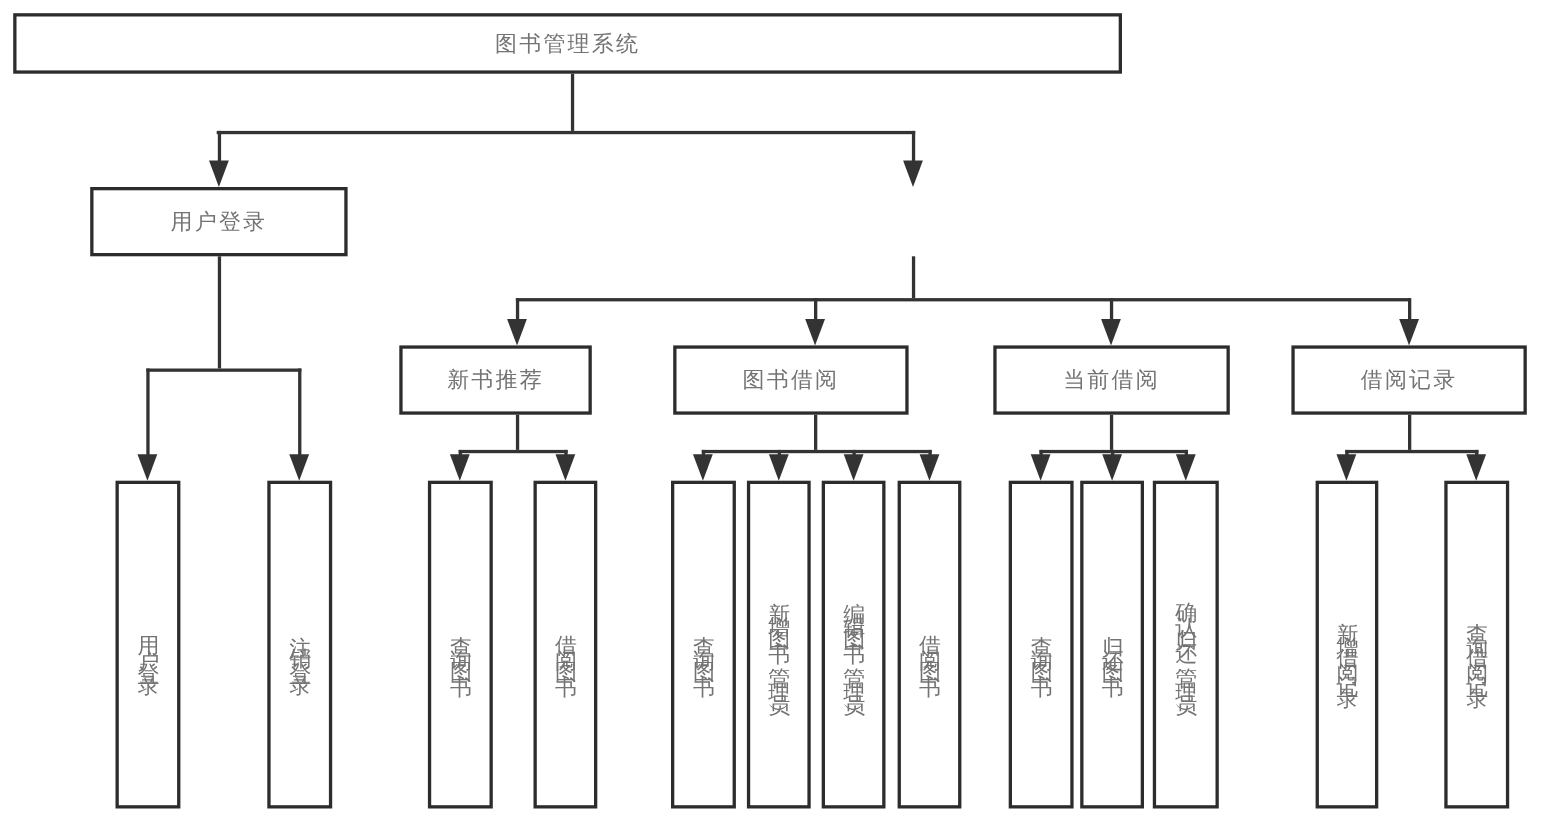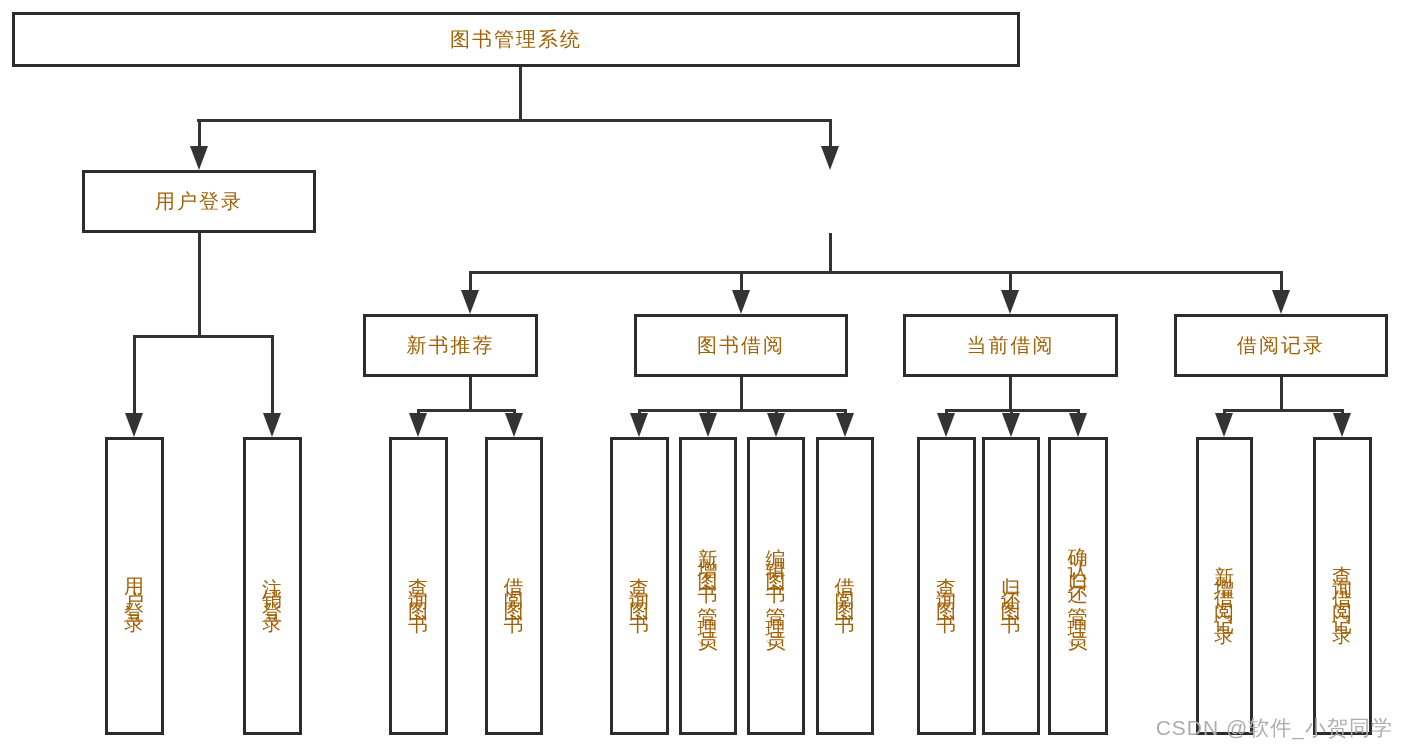--- a/index.html
+++ b/index.html
@@ -12,21 +12,21 @@
     overflow: hidden;
   }
   .box {
     position: absolute;
     box-sizing: border-box;
     border: 3px solid #2c2c2c;
     background: #ffffff;
     display: flex;
     align-items: center;
     justify-content: center;
-    color: #a16207;
+    color: #737373;
   }
   .hlabel {
     font-size: 20px;
     letter-spacing: 2px;
     white-space: nowrap;
   }
   .vlabel {
     display: block;
     writing-mode: vertical-rl;
     text-orientation: mixed;
@@ -90,21 +90,21 @@
   <div class="vline" style="left:740px; top:271px; height:21px;"></div>
   <div class="arrowhead" style="left:732px; top:290px;"></div>
   <div class="vline" style="left:1009px; top:271px; height:21px;"></div>
   <div class="arrowhead" style="left:1001px; top:290px;"></div>
   <div class="vline" style="left:1280px; top:271px; height:21px;"></div>
   <div class="arrowhead" style="left:1272px; top:290px;"></div>
 
   <div class="box" style="left:363px; top:314px; width:175px; height:63px;">
     <span class="hlabel">新书推荐</span>
   </div>
-  <div class="box" style="left:634px; top:314px; width:214px; height:63px;">
+  <div class="box" style="left:612px; top:314px; width:214px; height:63px;">
     <span class="hlabel">图书借阅</span>
   </div>
   <div class="box" style="left:1174px; top:314px; width:214px; height:63px;">
     <span class="hlabel">借阅记录</span>
   </div>
   <div class="box" style="left:903px; top:314px; width:215px; height:63px;">
     <span class="hlabel">当前借阅</span>
   </div>
 
   <div class="vline" style="left:469px; top:377px; height:32px;"></div>
@@ -178,15 +178,14 @@
     <span class="vlabel">确认归还（管理员）</span>
   </div>
 
   <div class="box" style="left:1196px; top:437px; width:57px; height:298px;">
     <span class="vlabel">新增借阅记录</span>
   </div>
   <div class="box" style="left:1313px; top:437px; width:59px; height:298px;">
     <span class="vlabel">查询借阅记录</span>
   </div>
 
-  <div class="watermark">CSDN @软件_小贺同学</div>
 
 </div>
 
 </body></html>

